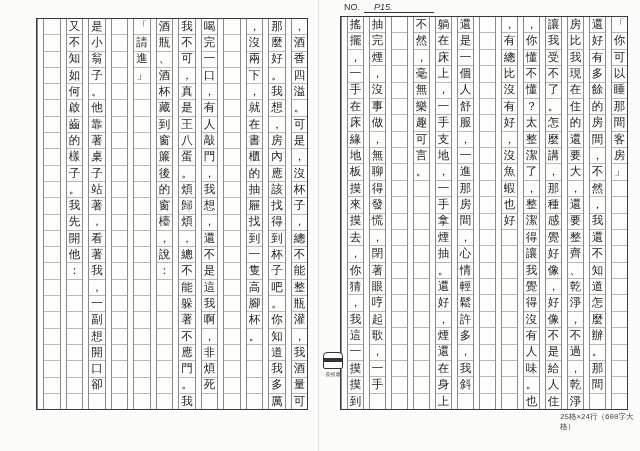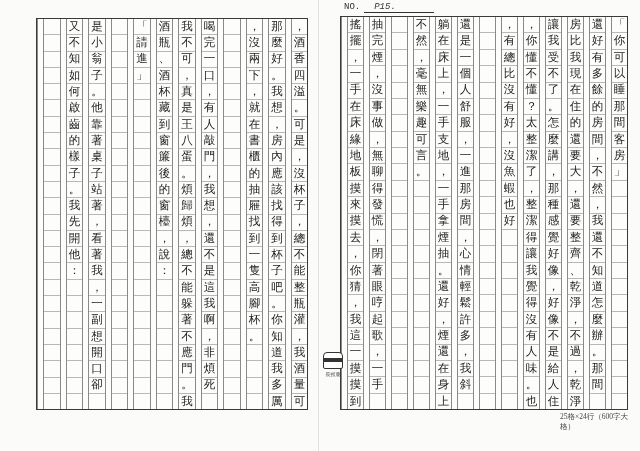--- a/index.html
+++ b/index.html
@@ -29,29 +29,29 @@
   .col.gap  { width:6px; background:#fdfdfb; }
   .cell {
     flex:1; border-bottom:1px solid #b8b8b8;
     display:flex; align-items:center; justify-content:center;
     font-size:11.5px; line-height:1; color:#222;
     font-family:"DejaVu Serif", serif;
   }
   .cell:last-child { border-bottom:none; }
   .page-no {
     position:absolute; left:344px; top:2px;
-    font-size:9px; color:#333; font-family:Liberation Mono, monospace;
+    font-size:9px; color:#333; font-family:Liberation Sans, sans-serif;
   }
   .page-no .val {
     display:inline-block; min-width:60px; border-bottom:1px solid #333;
     font-style:italic; margin-left:4px; padding-left:10px;
   }
   .footer-note {
     position:absolute; left:560px; top:412px;
-    font-size:7.5px; color:#444; font-family:Liberation Serif, serif;
+    font-size:7.5px; color:#444; font-family:Liberation Mono, monospace;
   }
   .publisher-logo {
     position:absolute; left:318px; top:352px; width:30px; height:26px;
     display:flex; flex-direction:column; align-items:center;
   }
   .publisher-logo .mark {
     width:18px; height:15px; border:1.5px solid #333; border-radius:4px 4px 2px 2px;
     background:linear-gradient(#fff 0 30%, #333 30% 60%, #fff 60% 100%);
   }
   .publisher-logo .txt { font-size:5px; color:#444; margin-top:2px; font-family:"Liberation Sans", sans-serif; }

